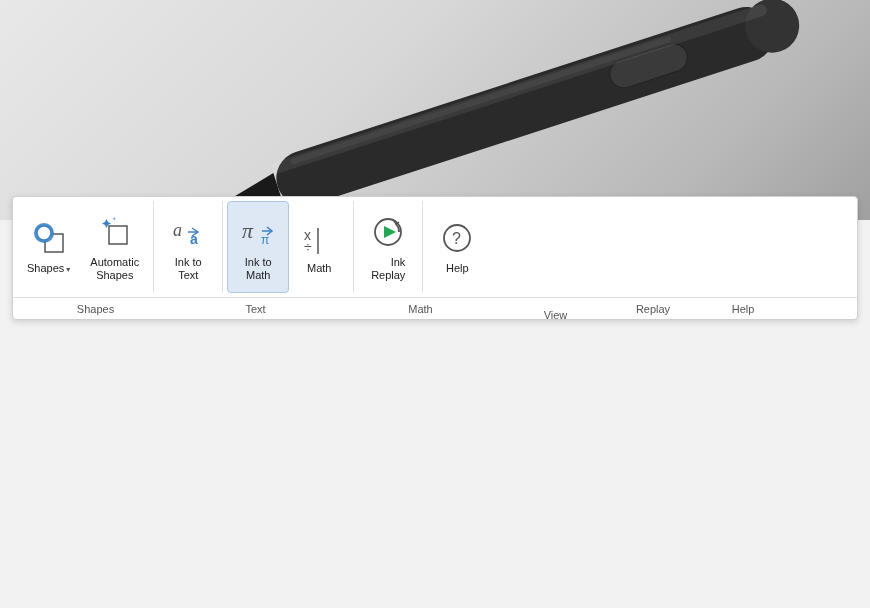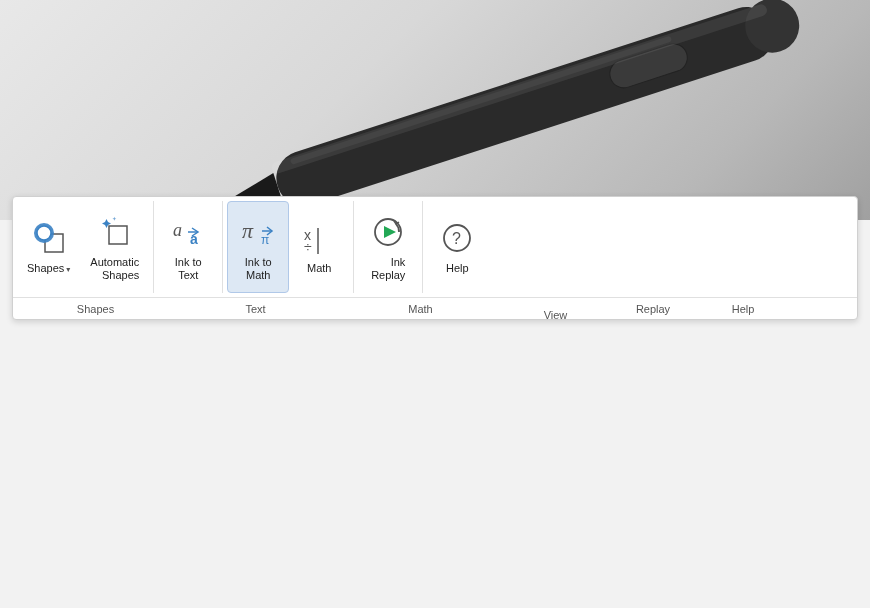--- a/index.html
+++ b/index.html
@@ -225,21 +225,21 @@
         <div class="ribbon-btn">
           <div class="icon-area icon-auto-shapes">
             <svg viewBox="0 0 36 36" fill="none" xmlns="http://www.w3.org/2000/svg">
 
               <rect x="12" y="12" width="18" height="18" fill="white" stroke="#555" stroke-width="1.5"></rect>
 
               <path d="M8 8 L9.5 5 L11 8 L14 9.5 L11 11 L9.5 14 L8 11 L5 9.5 Z" fill="#3b82c4"></path>
               <path d="M16 4 L16.8 2 L17.6 4 L19.6 4.8 L17.6 5.6 L16.8 7.6 L16 5.6 L14 4.8 Z" fill="#3b82c4" opacity="0.7" transform="scale(0.7) translate(8,2)"></path>
             </svg>
           </div>
-          <div class="btn-label" style="white-space:pre-line;text-align:right;">Automatic
+          <div class="btn-label" style="white-space:pre-line;text-align:center;">Automatic
 Shapes</div>
         </div>
       </div>
 
       <div class="ribbon-group">
 
         <div class="ribbon-btn">
           <div class="icon-area icon-ink-text">
             <svg viewBox="0 0 36 36" fill="none" xmlns="http://www.w3.org/2000/svg">
 

